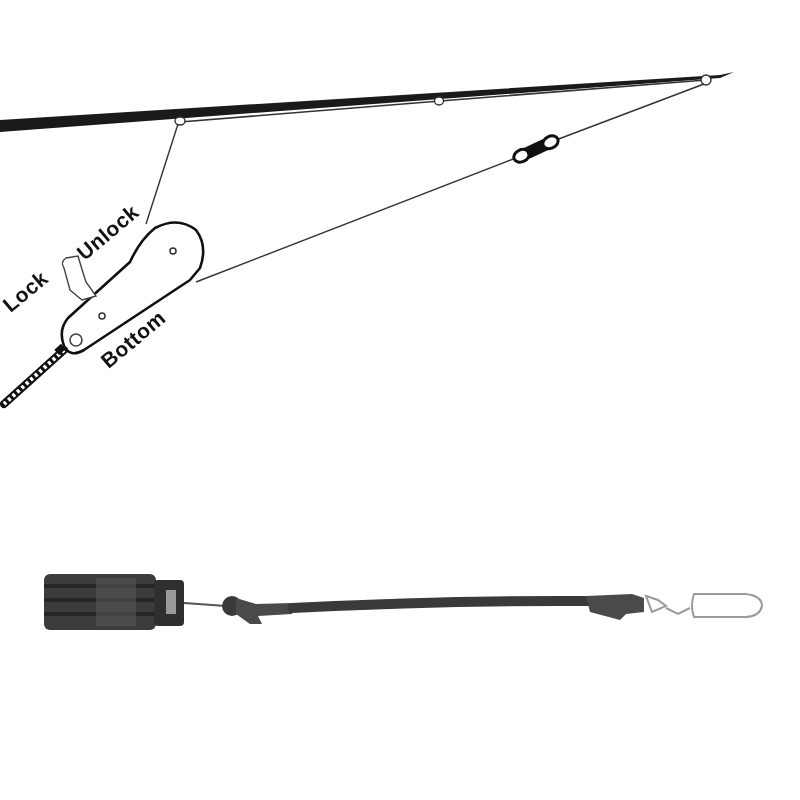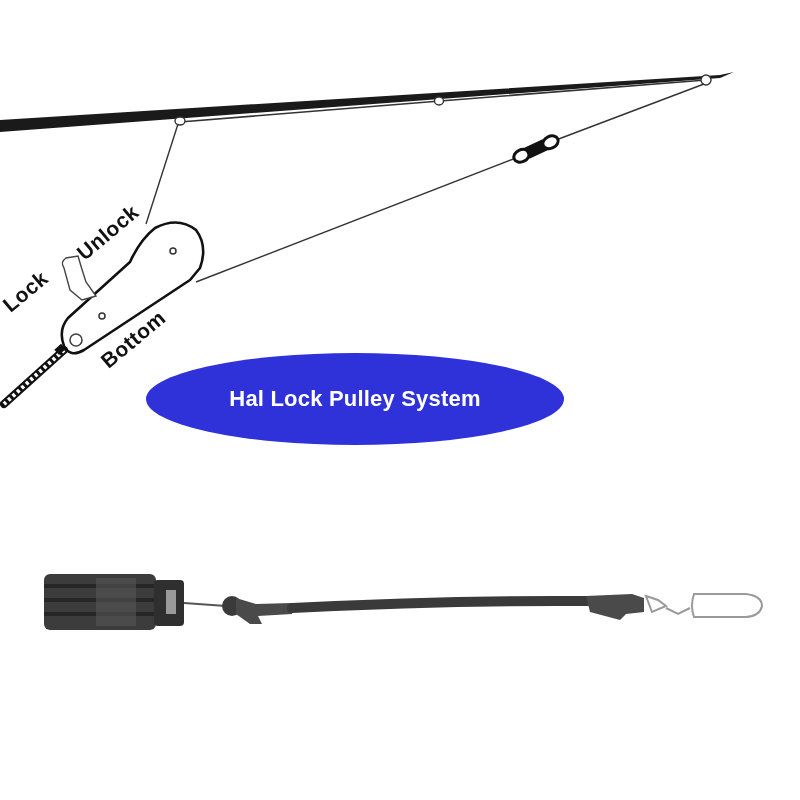--- a/index.html
+++ b/index.html
@@ -64,23 +64,20 @@
       <line x1="64" y1="350" x2="4" y2="404" stroke="#111" stroke-width="8" stroke-linecap="round"></line>
       <line x1="64" y1="350" x2="4" y2="404" stroke="#fff" stroke-width="4" stroke-dasharray="3,3"></line>
       <rect x="56" y="346" width="9" height="7" fill="#111" transform="rotate(-42 60 350)"></rect>
     </g>
   </svg>
 
   <div class="label" id="lbl-lock">Lock</div>
   <div class="label" id="lbl-unlock">Unlock</div>
   <div class="label" id="lbl-bottom">Bottom</div>
 
-  <div class="title-ellipse">
-    <span class="title-text">Hal Lock Pulley System</span>
-  </div>
 
   
   <svg width="800" height="800" viewBox="0 0 800 800" style="position:absolute;left:0;top:0" xmlns="http://www.w3.org/2000/svg">
     <g>
       <rect x="44" y="574" width="112" height="56" rx="6" fill="#3c3c3c"></rect>
       <rect x="44" y="584" width="112" height="4" fill="#262626"></rect>
       <rect x="44" y="598" width="112" height="4" fill="#262626"></rect>
       <rect x="44" y="612" width="112" height="4" fill="#262626"></rect>
       <rect x="96" y="578" width="40" height="48" fill="#555" opacity="0.6"></rect>
       <rect x="154" y="580" width="30" height="46" rx="4" fill="#2f2f2f"></rect>

